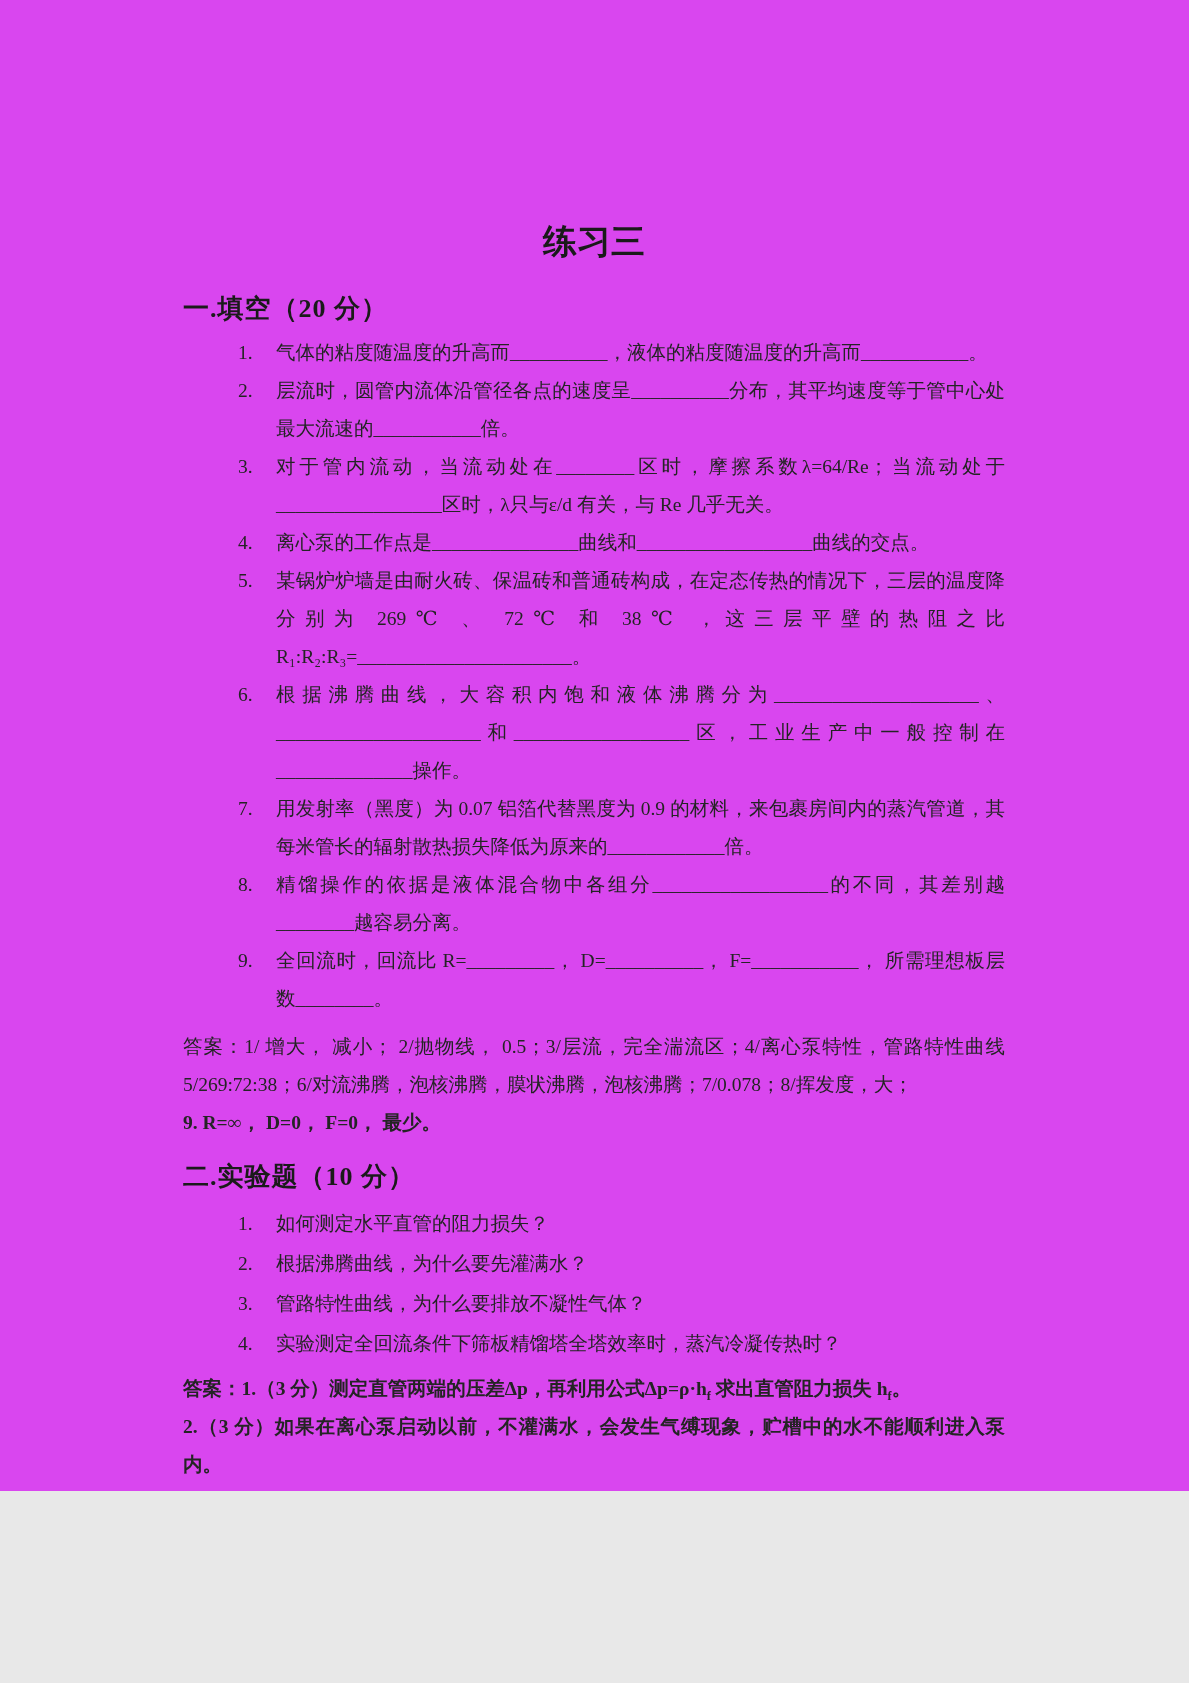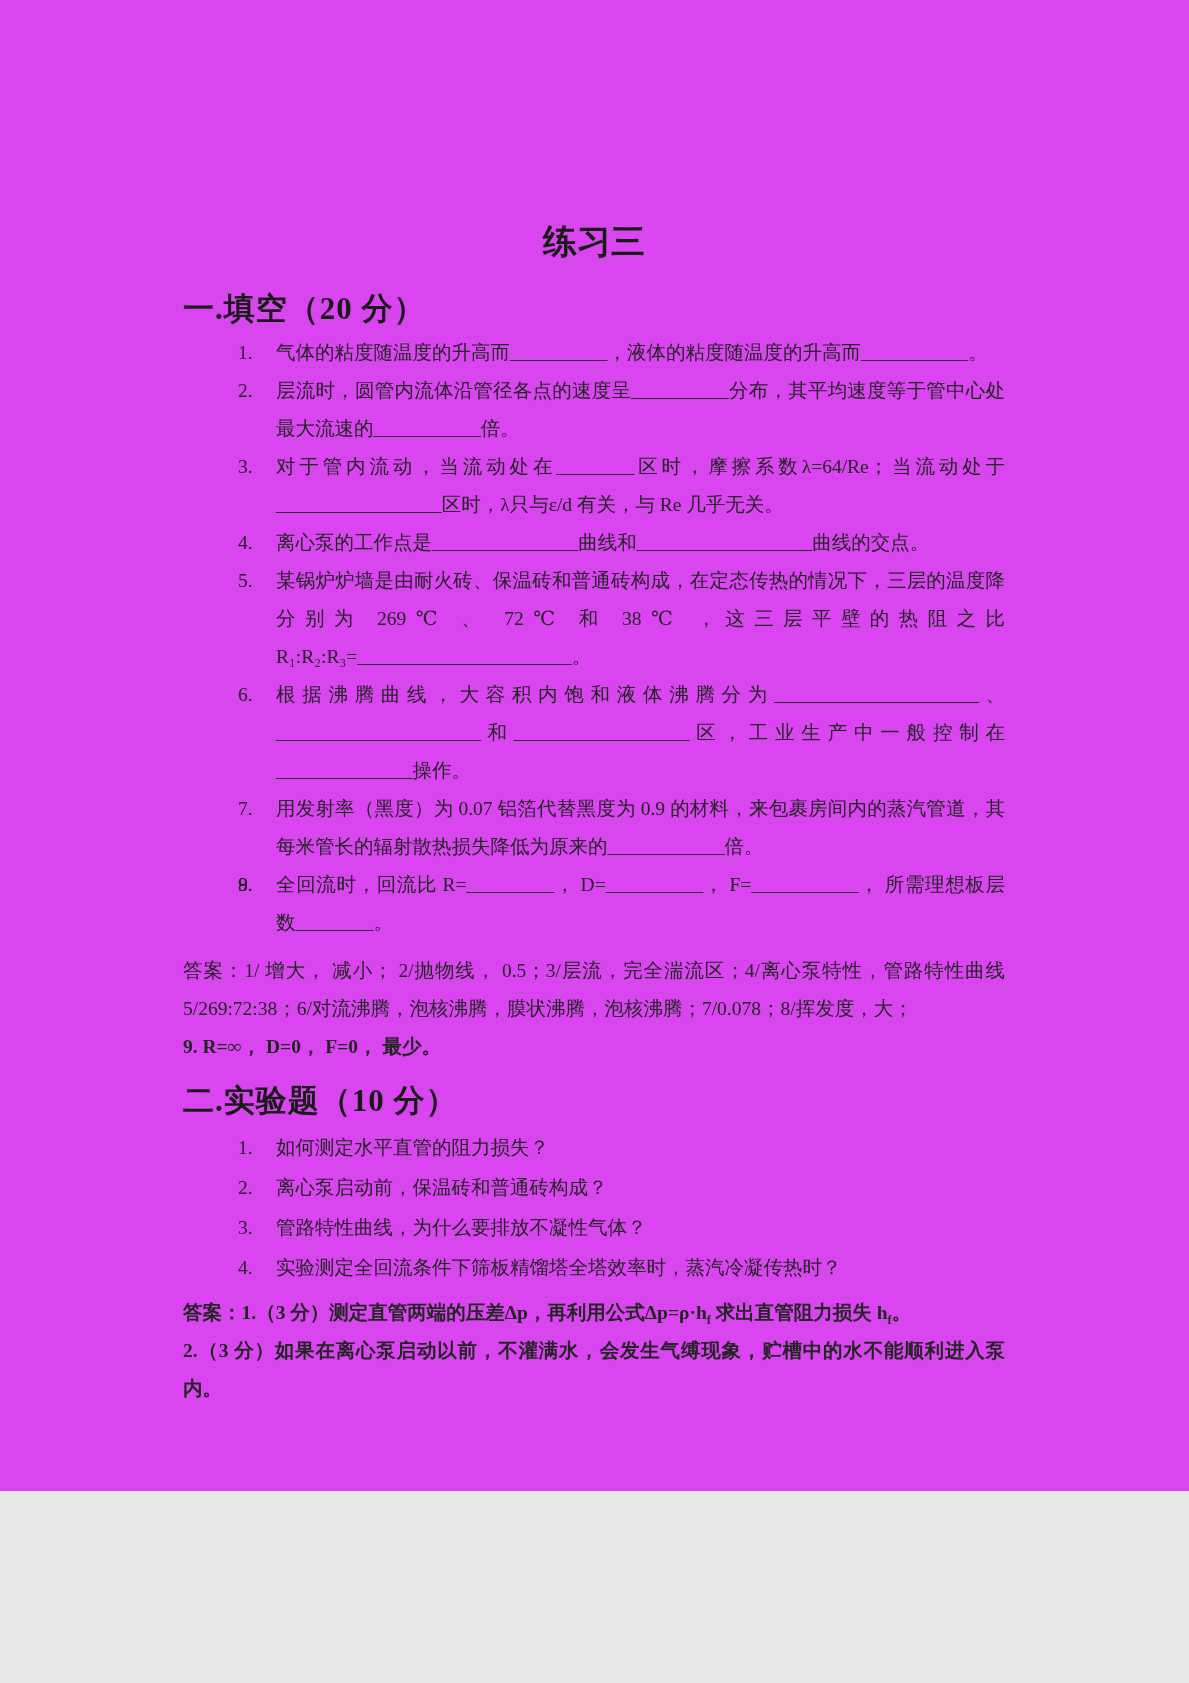--- a/index.html
+++ b/index.html
@@ -17,21 +17,21 @@
   }
   .doc-title {
     font-size: 34px;
     line-height: 40px;
     font-weight: bold;
     text-align: center;
     margin: 0;
     color: #1a1a1a;
   }
   .sec-heading {
-    font-size: 31px;
+    font-size: 26px;
     line-height: 30px;
     font-weight: bold;
     margin: 32px 0 0 0;
     color: #1a1a1a;
     letter-spacing: 1px;
   }
   .qlist { margin-top: 10px; }
   .q {
     position: relative;
     padding-left: 93px;
@@ -96,40 +96,41 @@
     <div class="q">
       <span class="num">6.</span>
       <span class="qtext">根据沸腾曲线，大容积内饱和液体沸腾分为_____________________、_____________________和__________________区，工业生产中一般控制在______________操作。</span>
     </div>
     <div class="q">
       <span class="num">7.</span>
       <span class="qtext">用发射率（黑度）为 0.07 铝箔代替黑度为 0.9 的材料，来包裹房间内的蒸汽管道，其每米管长的辐射散热损失降低为原来的____________倍。</span>
     </div>
     <div class="q">
       <span class="num">8.</span>
+      <span class="qtext">精馏操作的依据是液体混合物中各组分__________________的不同，其差别越________越容易分离。</span>
     </div>
     <div class="q">
       <span class="num">9.</span>
       <span class="qtext">全回流时，回流比 R=_________， D=__________， F=___________， 所需理想板层数________。</span>
     </div>
   </div>
 
   <p class="ans first">答案：1/ 增大， 减小； 2/抛物线， 0.5；3/层流，完全湍流区；4/离心泵特性，管路特性曲线  5/269:72:38；6/对流沸腾，泡核沸腾，膜状沸腾，泡核沸腾；7/0.078；8/挥发度，大；</p>
   <p class="ans follow">9. R=∞， D=0， F=0， 最少。</p>
 
   <h2 class="sec-heading s2">二.实验题（10 分）</h2>
 
   <div class="qlist qlist2">
     <div class="q q2">
       <span class="num">1.</span>
       <span class="qtext">如何测定水平直管的阻力损失？</span>
     </div>
     <div class="q q2">
       <span class="num">2.</span>
-      <span class="qtext">离心泵启动前，保温砖和普通砖构成？</span>
+      <span class="qtext">根据沸腾曲线，为什么要先灌满水？</span>
     </div>
     <div class="q q2">
       <span class="num">3.</span>
       <span class="qtext">管路特性曲线，为什么要排放不凝性气体？</span>
     </div>
     <div class="q q2">
       <span class="num">4.</span>
       <span class="qtext">实验测定全回流条件下筛板精馏塔全塔效率时，蒸汽冷凝传热时？</span>
     </div>
   </div>

